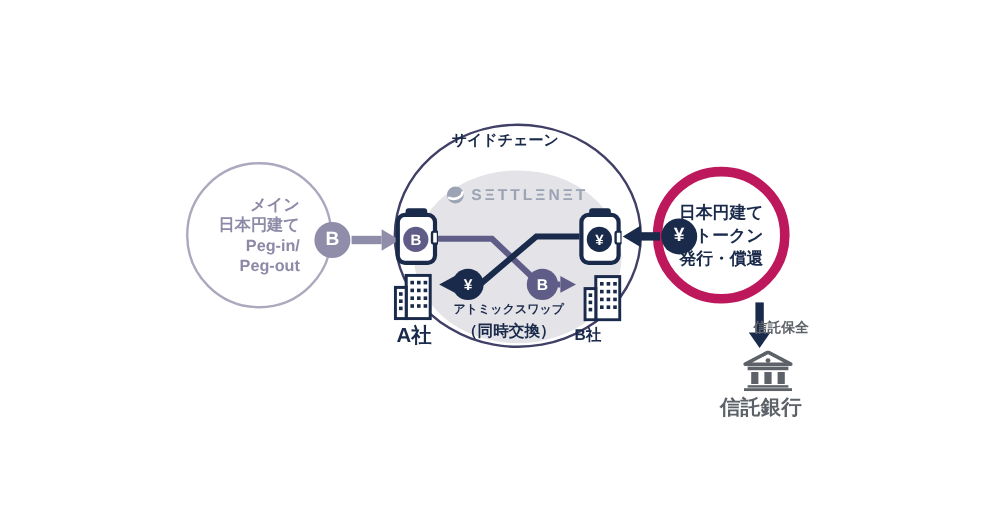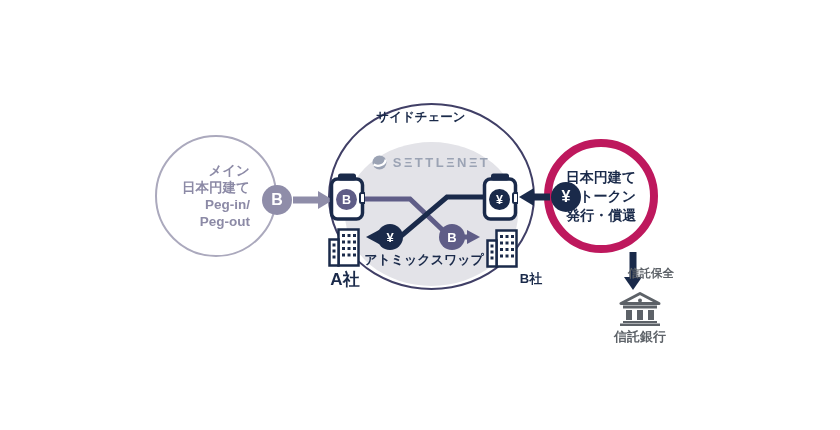--- a/index.html
+++ b/index.html
@@ -140,36 +140,37 @@
         <rect x="19.5" y="19" width="3" height="3"></rect>
         <rect x="25" y="19" width="3" height="3"></rect>
       <rect x="14" y="25.5" width="3" height="3"></rect>
         <rect x="19.5" y="25.5" width="3" height="3"></rect>
         <rect x="25" y="25.5" width="3" height="3"></rect>
       <rect x="4.5" y="15.5" width="3" height="3"></rect>
         <rect x="4.5" y="21.5" width="3" height="3"></rect>
         <rect x="4.5" y="27.5" width="3" height="3"></rect>
     </g>
   </svg>
-  <div class="abs navy-label" style="left:511px;top:270px;width:40px;font-size:13px;">B社</div>
+  <div class="abs navy-label" style="left:470px;top:270px;width:40px;font-size:13px;">B社</div>
 
   <div class="abs coin coin-sm bg-navy" style="left:377px;top:224px;">¥</div>
   <div class="abs coin coin-sm bg-purple" style="left:439px;top:224px;">B</div>
 
-  <div class="abs navy-label" style="left:344px;top:251px;width:160px;font-size:13px;">アトミックスワップ</div>
+  <div class="abs navy-label" style="left:344px;top:251px;width:160px;font-size:10px;">アトミックスワップ</div>
+  <div class="abs navy-label" style="left:344px;top:267px;width:160px;font-size:13px;">（同時交換）</div>
 
   <div class="abs coin coin-lg bg-muted" style="left:262px;top:185px;">B</div>
   <div class="abs coin coin-lg bg-navy" style="left:551px;top:182px;">¥</div>
 
   <div class="abs gray-label" style="left:628px;top:266px;font-size:11.5px;">信託保全</div>
   <svg class="abs" style="left:618px;top:292px;" width="44" height="34" viewBox="0 0 44 34">
     <polygon points="22,1.5 3,11.5 41,11.5" fill="#ffffff" stroke="#5d6268" stroke-width="3" stroke-linejoin="round"></polygon>
     <circle cx="22" cy="8.5" r="2" fill="#5d6268"></circle>
     <rect x="5" y="13.5" width="34" height="3" fill="#5d6268"></rect>
     <rect x="8" y="18" width="6" height="10" fill="#5d6268"></rect>
     <rect x="19" y="18" width="6" height="10" fill="#5d6268"></rect>
     <rect x="30" y="18" width="6" height="10" fill="#5d6268"></rect>
     <rect x="5" y="29" width="34" height="2" fill="#5d6268"></rect>
     <rect x="2" y="31.5" width="40" height="2.5" fill="#5d6268"></rect>
   </svg>
-  <div class="abs gray-label" style="left:600px;top:328px;width:80px;text-align:center;font-size:13px;">信託銀行</div>
+  <div class="abs gray-label" style="left:600px;top:328px;width:80px;font-size:17px;">信託銀行</div>
 
 </div>
 
 </body></html>

